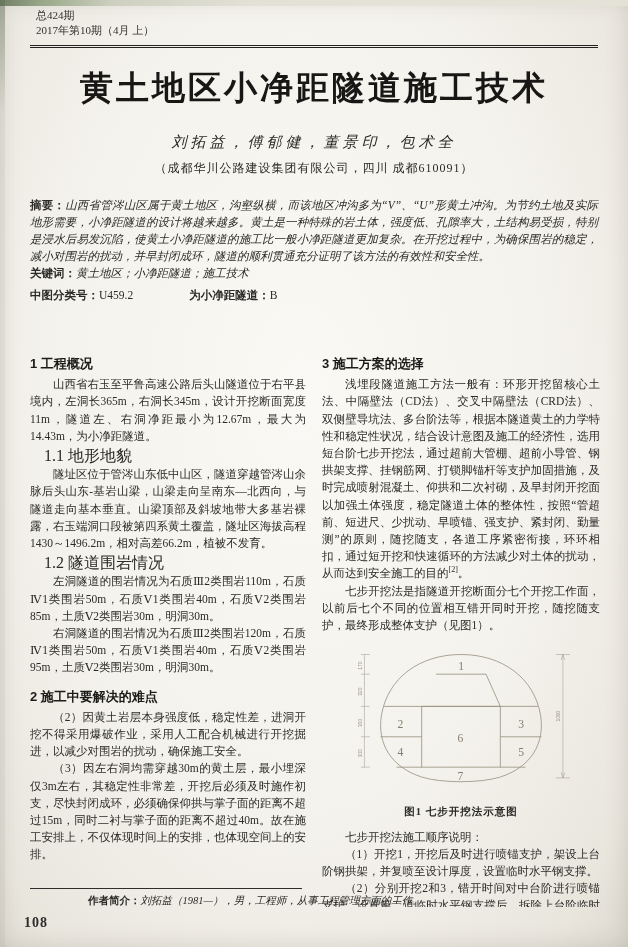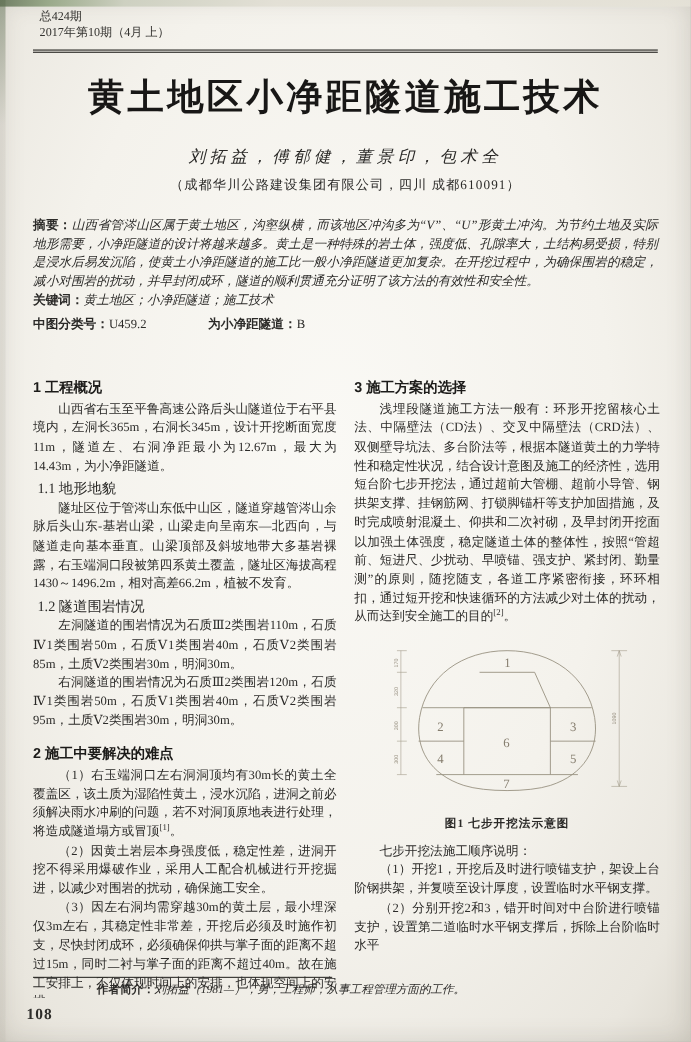--- a/index.html
+++ b/index.html
@@ -27,23 +27,23 @@
   .meta{position:absolute;top:197px;left:30px;width:568px;font-size:11.5px;line-height:17px;text-align:justify;}
   .lbl{font-family:Liberation Sans, sans-serif;font-weight:bold;font-style:normal;}
   .kai{font-style:italic;}
   .clcrow{margin-top:5px;}
   .clcgap{display:inline-block;width:56px;}
   .col{position:absolute;top:341px;width:276px;height:566px;overflow:hidden;
     font-size:11.5px;line-height:17.2px;text-align:justify;}
   #colL{left:30px;}
   #colR{left:322px;width:278px;}
   .h1{font-family:"Liberation Sans","DejaVu Sans",sans-serif;font-weight:bold;
-    font-size:13px;margin:2px 0 4px 0;color:#1c1b19;}
+    font-size:13px;margin:14px 0 4px 0;color:#1c1b19;}
   .h1.gap{margin-top:11px;}
-  .h2{font-size:13px;margin:2px 0 2px 4px;}
+  .h2{font-size:16px;margin:2px 0 2px 14px;}
   p.para{margin:0;text-indent:2em;}
   sup{font-size:8px;line-height:0;}
   .fig{margin:8px auto 4px auto;width:256px;}
   .figcap{text-align:center;font-size:10.5px;font-weight:600;margin:4px 0 8px 0;letter-spacing:1px;}
   .fnrule{position:absolute;top:888px;left:30px;width:272px;border-top:1.5px solid #2e2d2a;}
   .fn{position:absolute;top:893px;left:88px;width:420px;font-size:10.5px;line-height:15px;}
   .pageno{position:absolute;top:915px;left:24px;font-size:14px;font-weight:600;color:#2e2d2a;letter-spacing:1px;}
   svg .ln{stroke:#97907f;stroke-width:0.9;fill:none;}
   svg .dim{stroke:#a39c8c;stroke-width:0.6;fill:none;}
   svg text.zn{fill:#857d6e;font-size:13px;font-family:"Liberation Serif",serif;}
@@ -80,28 +80,28 @@
 
   <div class="col" id="colL">
     <div class="h1">1  工程概况</div>
     <p class="para">山西省右玉至平鲁高速公路后头山隧道位于右平县境内，左洞长365m，右洞长345m，设计开挖断面宽度11m，隧道左、右洞净距最小为12.67m，最大为14.43m，为小净距隧道。</p>
     <div class="h2">1.1  地形地貌</div>
     <p class="para">隧址区位于管涔山东低中山区，隧道穿越管涔山余脉后头山东-基岩山梁，山梁走向呈南东—北西向，与隧道走向基本垂直。山梁顶部及斜坡地带大多基岩裸露，右玉端洞口段被第四系黄土覆盖，隧址区海拔高程1430～1496.2m，相对高差66.2m，植被不发育。</p>
     <div class="h2">1.2  隧道围岩情况</div>
     <p class="para">左洞隧道的围岩情况为石质Ⅲ2类围岩110m，石质Ⅳ1类围岩50m，石质Ⅴ1类围岩40m，石质Ⅴ2类围岩85m，土质Ⅴ2类围岩30m，明洞30m。</p>
     <p class="para">右洞隧道的围岩情况为石质Ⅲ2类围岩120m，石质Ⅳ1类围岩50m，石质Ⅴ1类围岩40m，石质Ⅴ2类围岩95m，土质Ⅴ2类围岩30m，明洞30m。</p>
     <div class="h1 gap">2  施工中要解决的难点</div>
-    <p class="para"><span>（1）右玉端洞口左右洞洞顶均有30m长的黄土全覆盖区，该土质为湿陷性黄土，浸水沉陷，进洞之前必须解决雨水冲刷的问题，若不对洞顶原地表进行处理，将造成隧道塌方或冒顶</span><sup>[1]</sup><span>。</span></p>
     <p class="para">（2）因黄土岩层本身强度低，稳定性差，进洞开挖不得采用爆破作业，采用人工配合机械进行开挖掘进，以减少对围岩的扰动，确保施工安全。</p>
     <p class="para">（3）因左右洞均需穿越30m的黄土层，最小埋深仅3m左右，其稳定性非常差，开挖后必须及时施作初支，尽快封闭成环，必须确保仰拱与掌子面的距离不超过15m，同时二衬与掌子面的距离不超过40m。故在施工安排上，不仅体现时间上的安排，也体现空间上的安排。</p>
   </div>
 
   <div class="col" id="colR">
     <div class="h1">3  施工方案的选择</div>
     <p class="para"><span>浅埋段隧道施工方法一般有：环形开挖留核心土法、中隔壁法（CD法）、交叉中隔壁法（CRD法）、双侧壁导坑法、多台阶法等，根据本隧道黄土的力学特性和稳定性状况，结合设计意图及施工的经济性，选用短台阶七步开挖法，通过超前大管棚、超前小导管、钢拱架支撑、挂钢筋网、打锁脚锚杆等支护加固措施，及时完成喷射混凝土、仰拱和二次衬砌，及早封闭开挖面以加强土体强度，稳定隧道土体的整体性，按照“管超前、短进尺、少扰动、早喷锚、强支护、紧封闭、勤量测”的原则，随挖随支，各道工序紧密衔接，环环相扣，通过短开挖和快速循环的方法减少对土体的扰动，从而达到安全施工的目的</span><sup>[2]</sup><span>。</span></p>
+    <p class="para">七步开挖法是指隧道开挖断面分七个开挖工作面，以前后七个不同的位置相互错开同时开挖，随挖随支护，最终形成整体支护（见图1）。</p>
 
     <div class="fig">
       <svg width="256" height="152" viewBox="0 0 264 170">
 
         <path class="ln" d="M132 14 C178 14 214 40 221 82 C226 114 210 140 176 151 C154 158 110 158 88 151 C54 140 38 114 43 82 C50 40 86 14 132 14 Z"></path>
 
         <path class="ln" d="M104 36 L160 36 L176 72 L88 72"></path>
 
         <path class="ln" d="M46 72 L218 72"></path>
 

